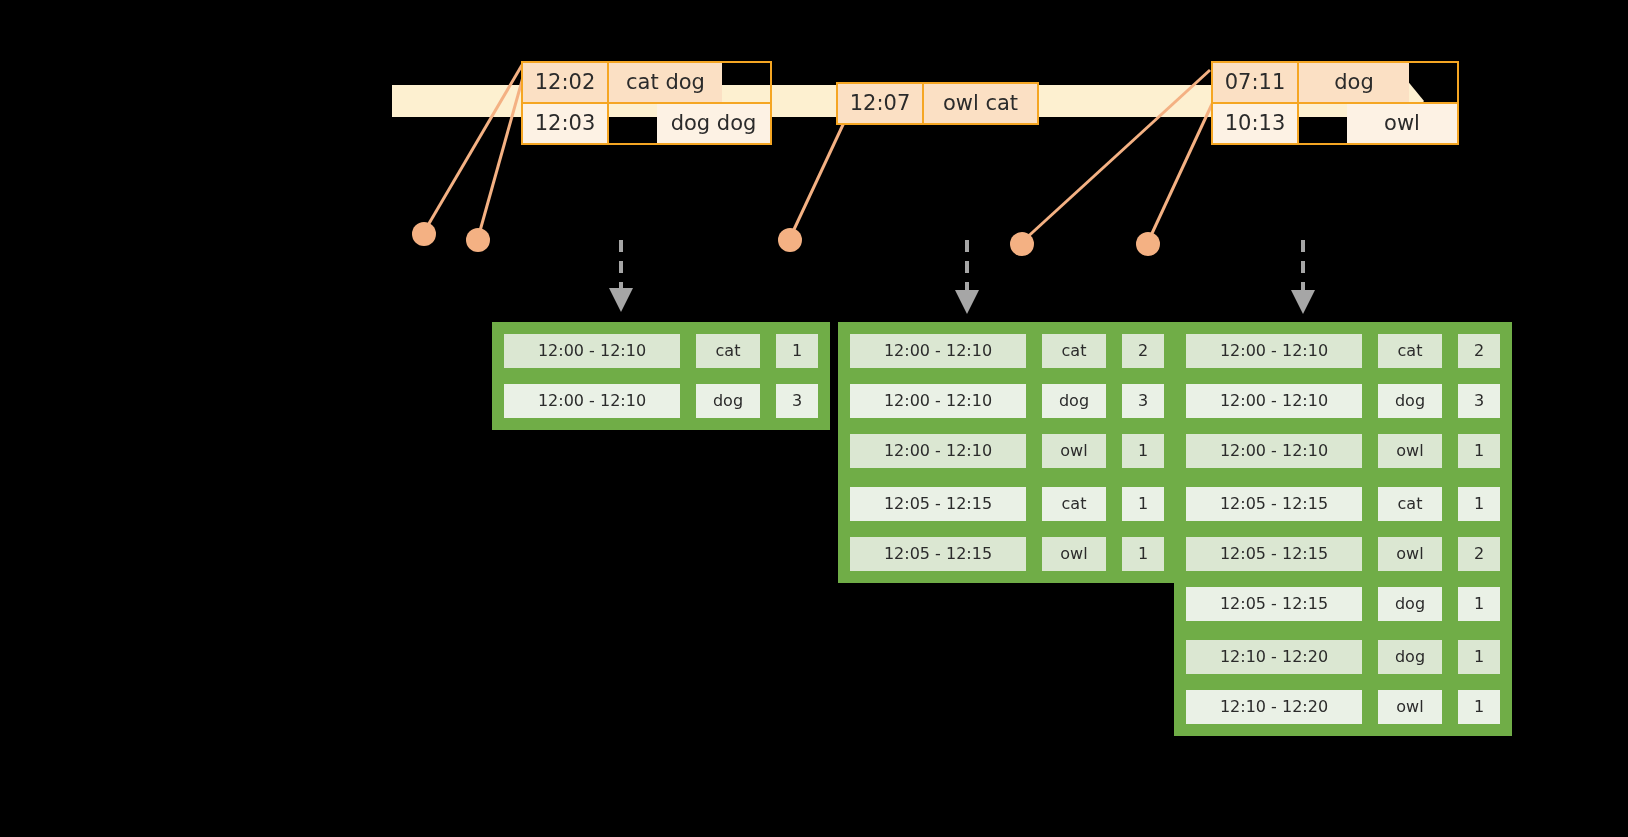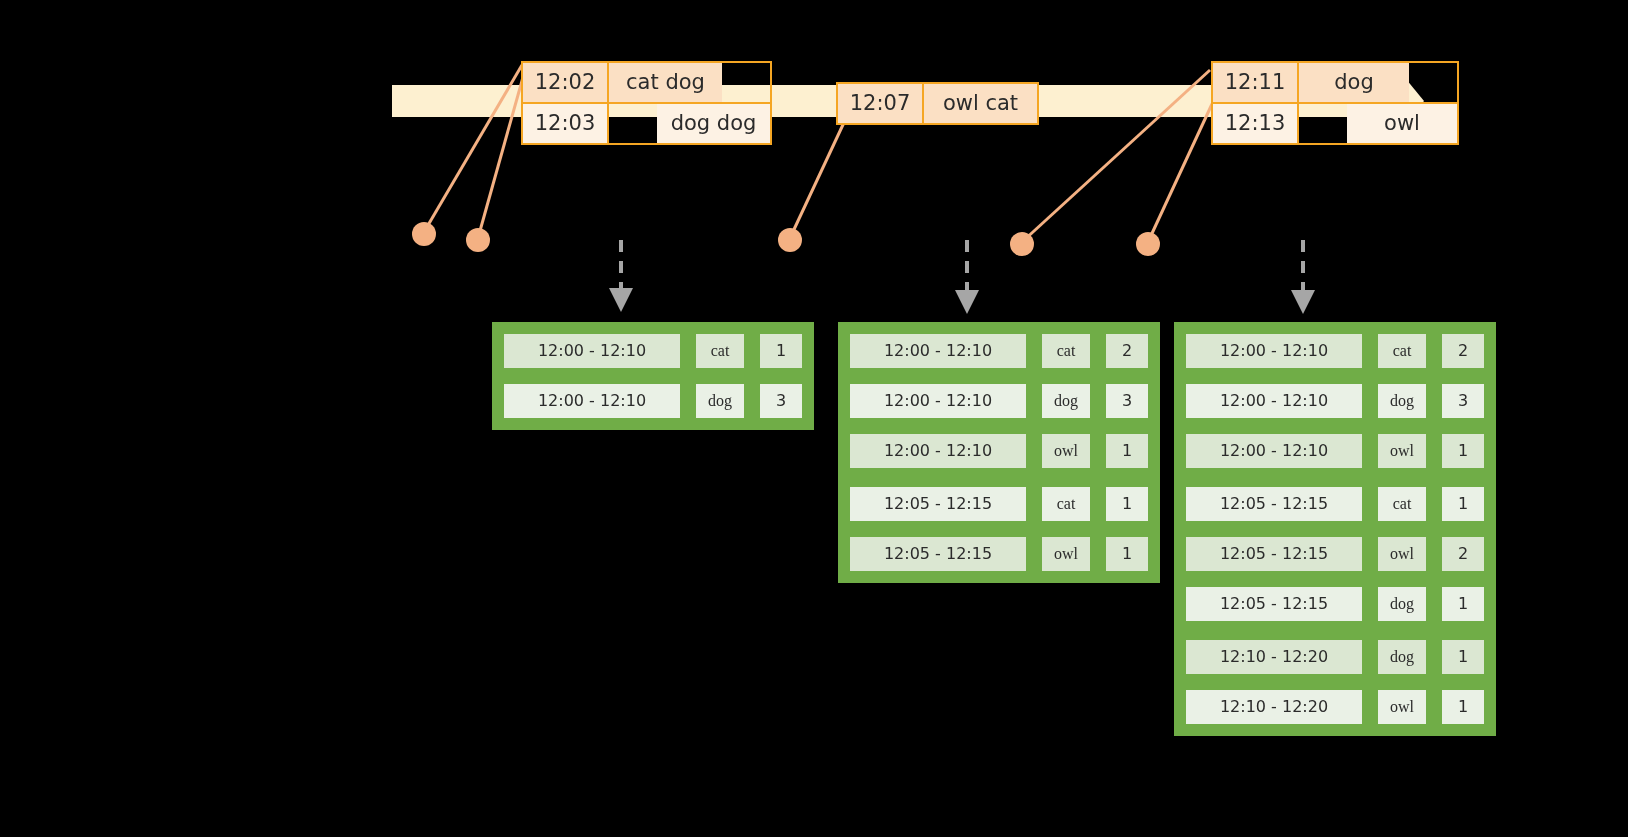--- a/index.html
+++ b/index.html
@@ -62,21 +62,21 @@
   .rrow{display:flex;align-items:stretch;}
   .rcell{
     font-size:16px;line-height:1;
     display:flex;align-items:center;justify-content:center;
     padding:9px 0;
     margin:8px;
   }
   .rrow.dark .rcell{background:#dbe7d2;}
   .rrow.light .rcell{background:#eaf1e6;}
   .c-win{width:176px;}
-  .c-word{width:48px;font-family:Liberation Serif, serif;}
+  .c-word{width:64px;}
   .c-cnt{width:42px;}
   .rrow.sep{border-top:3px solid #70ad47;}
 </style>
 </head>
 <body>
 
 <div id="stage">
 
   <div class="timeline-bar"></div>
   <div class="timeline-arrow-shaft"></div>
@@ -117,25 +117,25 @@
 
   <div class="evt-group" style="left:836px;top:82px;">
     <div class="evt-row dark">
       <div class="evt-cell evt-time">12:07</div>
       <div class="evt-cell evt-words wide">owl cat</div>
     </div>
   </div>
 
   <div class="evt-group" style="left:1211px;top:61px;">
     <div class="evt-row dark">
-      <div class="evt-cell evt-time">12:11</div>
+      <div class="evt-cell evt-time">07:11</div>
       <div class="evt-cell evt-words">dog</div>
     </div>
     <div class="evt-row light">
-      <div class="evt-cell evt-time">12:13</div>
+      <div class="evt-cell evt-time">10:13</div>
       <div class="evt-cell evt-words">owl</div>
     </div>
   </div>
 
   <div class="dot" style="left:412px;top:222px;"></div>
   <div class="dot" style="left:466px;top:228px;"></div>
   <div class="dot" style="left:778px;top:228px;"></div>
   <div class="dot" style="left:1010px;top:232px;"></div>
   <div class="dot" style="left:1136px;top:232px;"></div>
 

